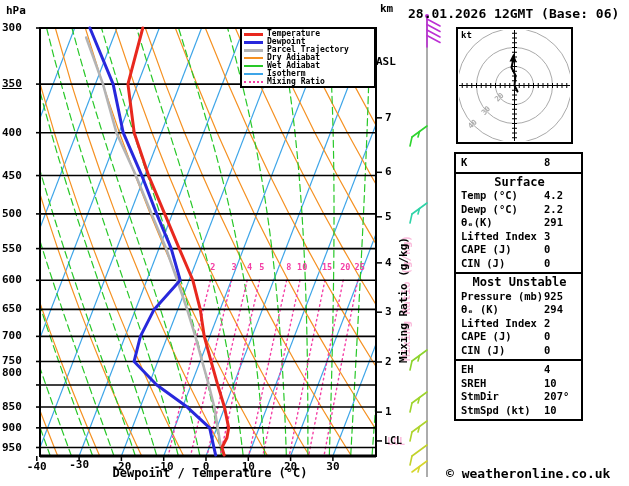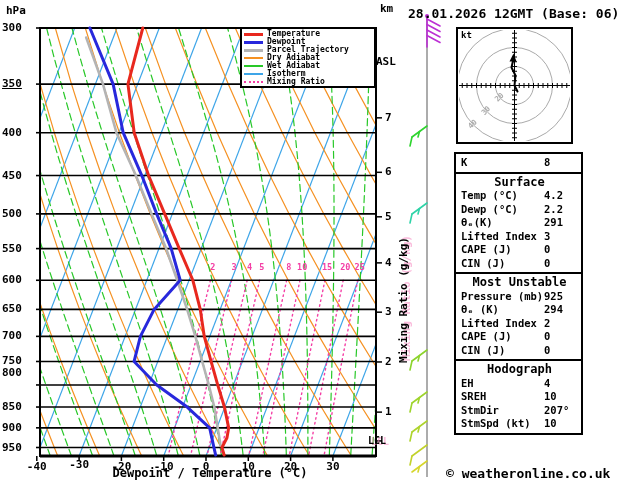--- a/index.html
+++ b/index.html
@@ -16,21 +16,21 @@
   .mixlabel{position:absolute;font-size:8.5px;transform:translateX(-50%);}
   #legend{position:absolute;left:240px;top:27px;width:136px;height:61px;background:#fff;
           border:2px solid #000;box-sizing:border-box;display:flex;flex-direction:column;
           justify-content:space-around;padding:1px 2px;}
   .leg-row{display:flex;align-items:center;gap:4px;height:8px;}
   .leg-swatch{width:19px;flex:0 0 19px;}
   .leg-label{font-size:8px;line-height:8px;}
   #mix-axis-label{position:absolute;left:403px;top:300px;font-size:11px;
       transform:translate(-50%,-50%) rotate(-90deg);transform-origin:center;
       text-shadow:2px 3px 0 rgba(246,130,190,0.55);}
-  #lcl-label{position:absolute;left:368px;top:435px;font-size:10px;
+  #lcl-label{position:absolute;left:384px;top:435px;font-size:10px;
       text-shadow:3px 1px 0 rgba(246,130,190,0.55);}
   #panel{position:absolute;left:454px;top:152px;width:129px;}
   .section{border:2px solid #000;box-sizing:border-box;background:#fff;margin-top:-2px;
            padding:2px 3px 2px 5px;}
   .section:first-child{margin-top:0;}
   .sec-title{text-align:center;font-size:12px;line-height:13.5px;}
   .row{display:flex;font-size:10.5px;line-height:13.5px;}
   .lbl{flex:1;}
   .val{width:34px;text-align:left;}
   #copyright{position:absolute;left:446px;top:466px;font-size:13px;}
@@ -406,21 +406,20 @@
         <div class="row">
           <span class="lbl">CAPE (J)</span>
           <span class="val">0</span>
         </div>
         <div class="row">
           <span class="lbl">CIN (J)</span>
           <span class="val">0</span>
         </div>
       </div>
       <div class="section">
-        <div class="sec-title">Hodograph</div>
         <div class="row">
           <span class="lbl">EH</span>
           <span class="val">4</span>
         </div>
         <div class="row">
           <span class="lbl">SREH</span>
           <span class="val">10</span>
         </div>
         <div class="row">
           <span class="lbl">StmDir</span>

